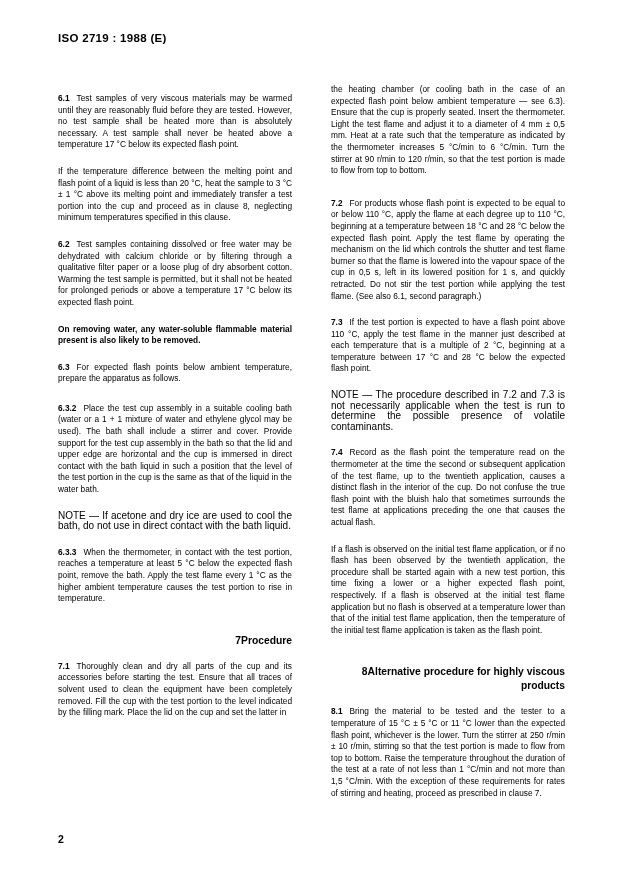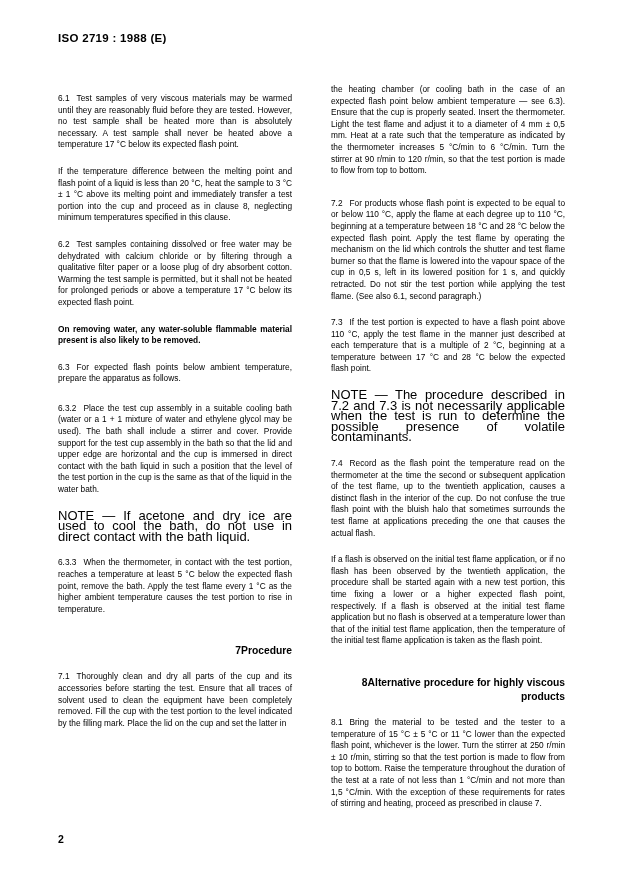--- a/index.html
+++ b/index.html
@@ -48,26 +48,26 @@
     line-height: 11.6px;
     text-align: justify;
     -webkit-hyphens: none;
     hyphens: none;
   }
   p.body.lead-bold {
     font-weight: bold;
   }
   p.note {
     margin: 0 0 12px 0;
-    font-size: 13px;
+    font-size: 10px;
     line-height: 10.6px;
     text-align: justify;
   }
   .num {
-    font-weight: normal;
+    font-weight: bold;
   }
   .num-gap {
     display: inline-block;
     width: 7px;
   }
   h2.clause {
     margin: 0 0 13px 0;
     font-size: 10.3px;
     font-weight: bold;
     line-height: 14px;

